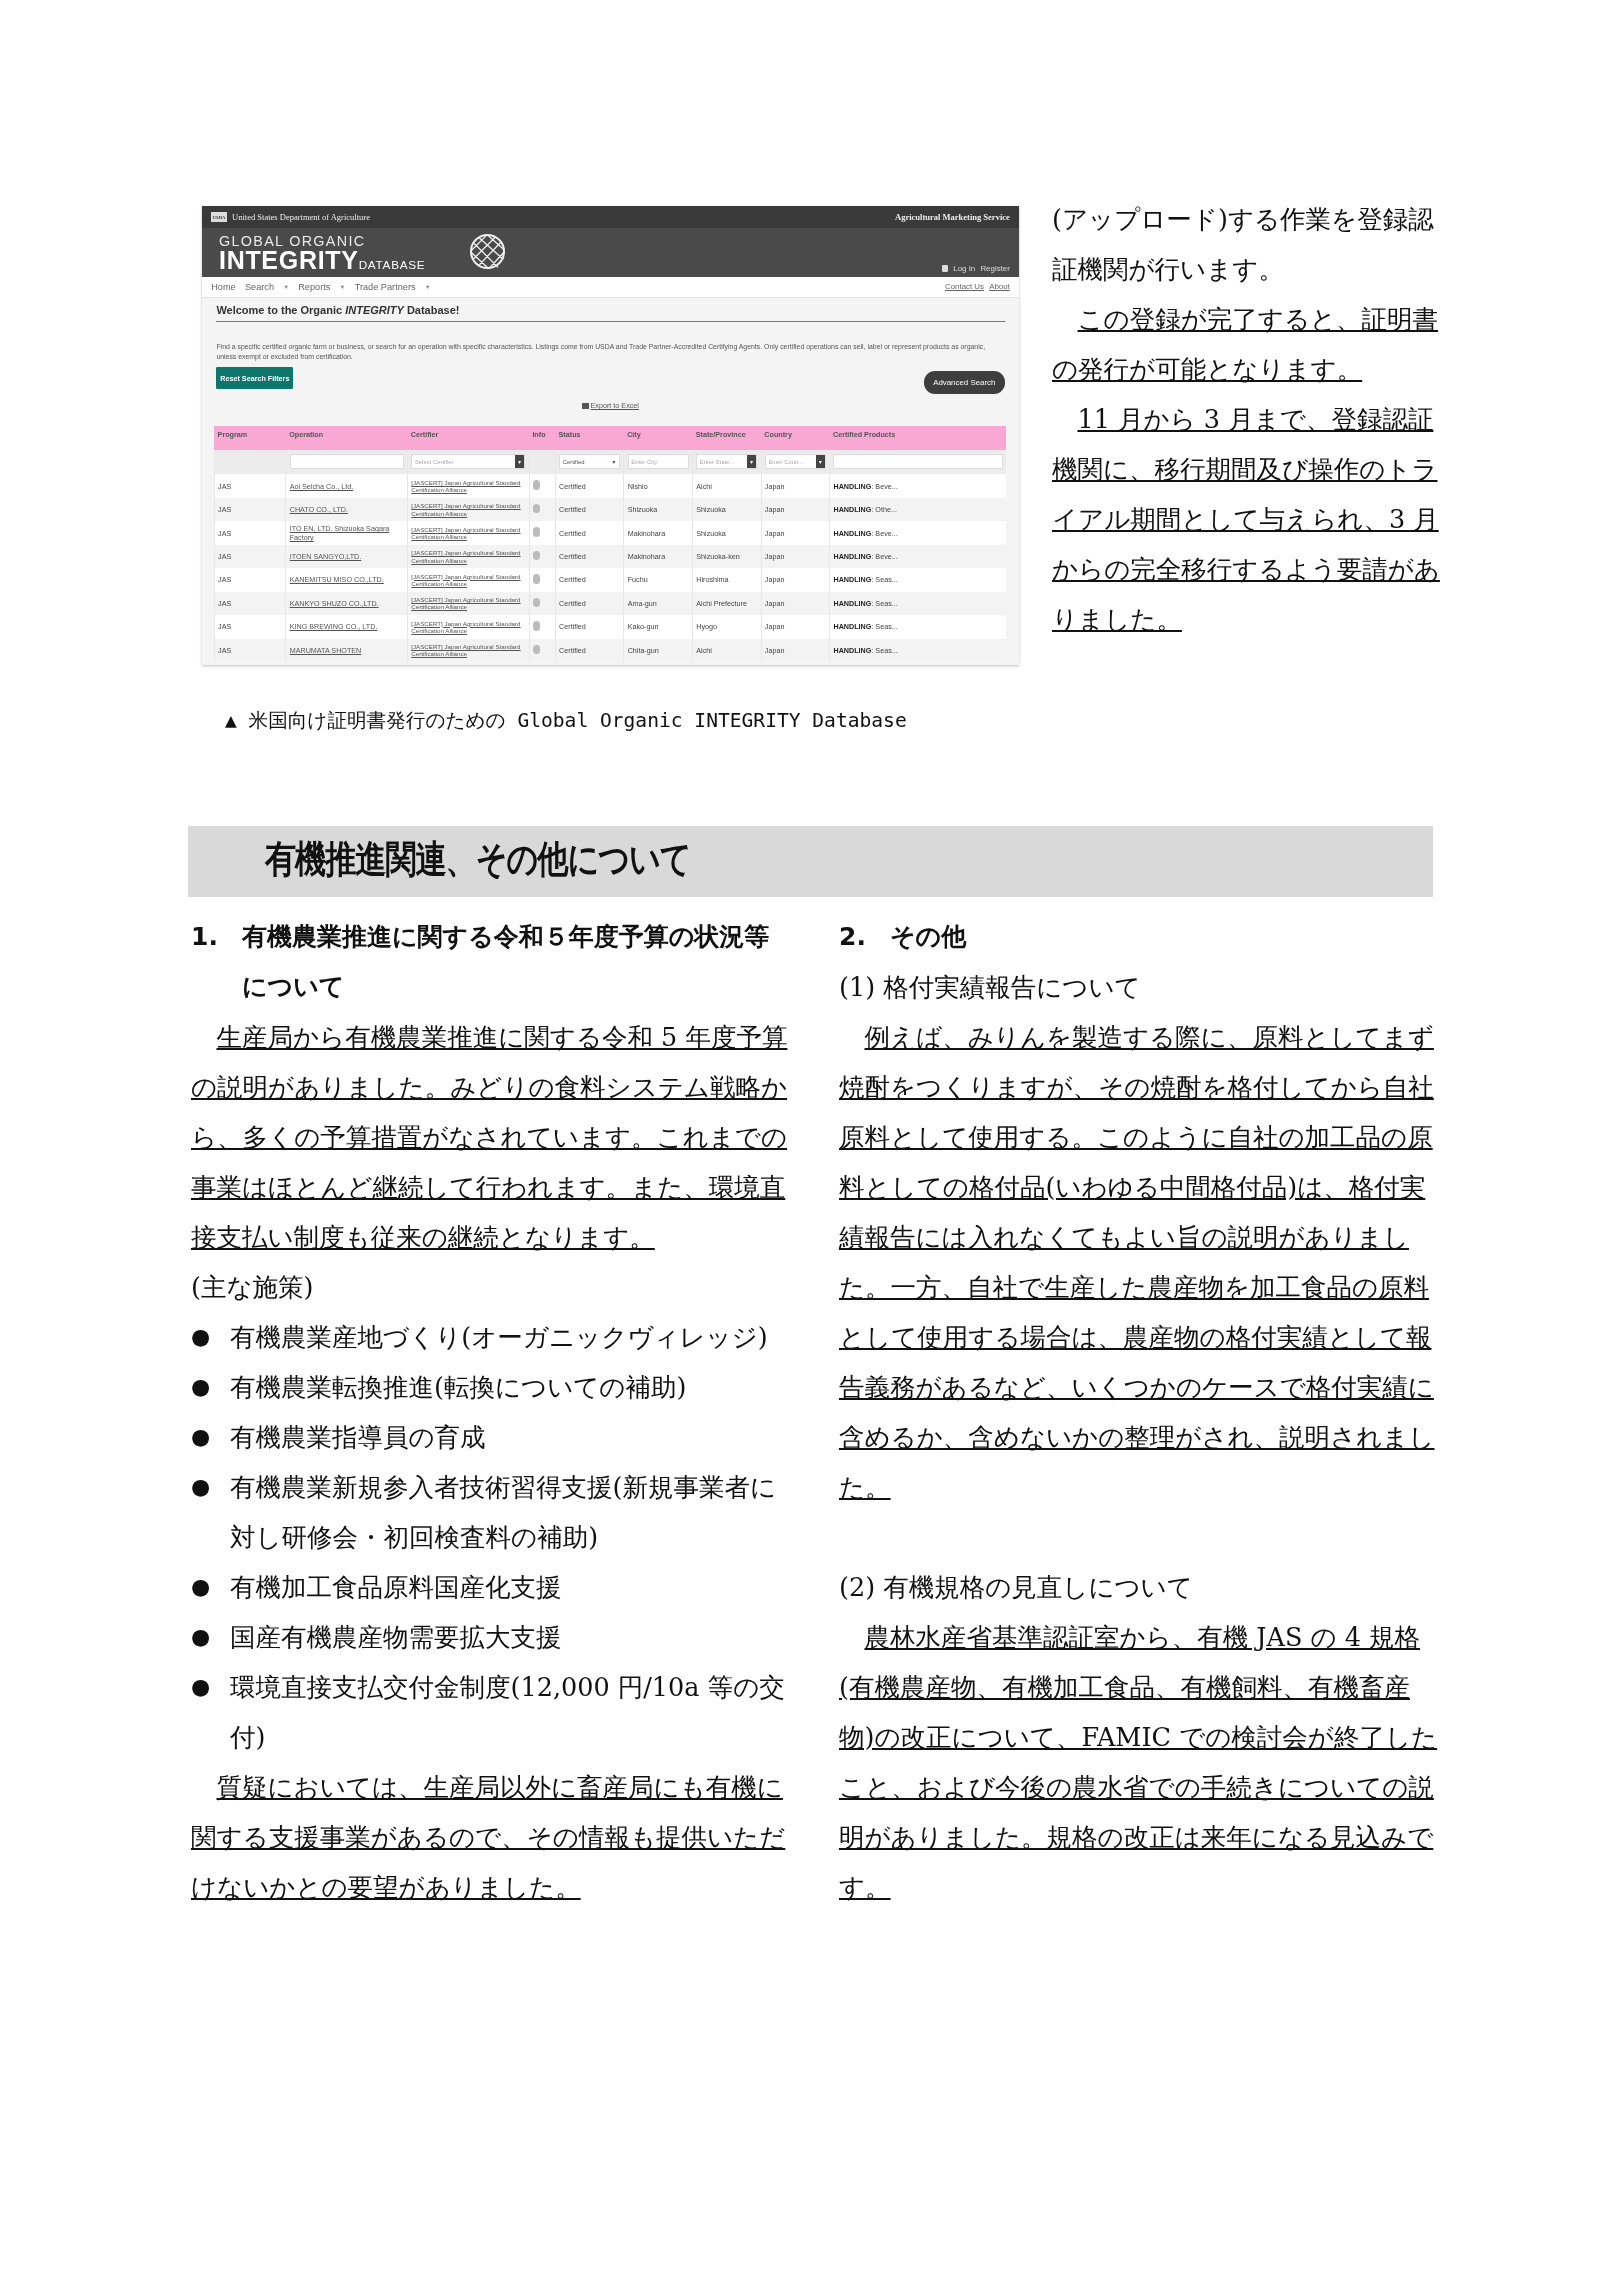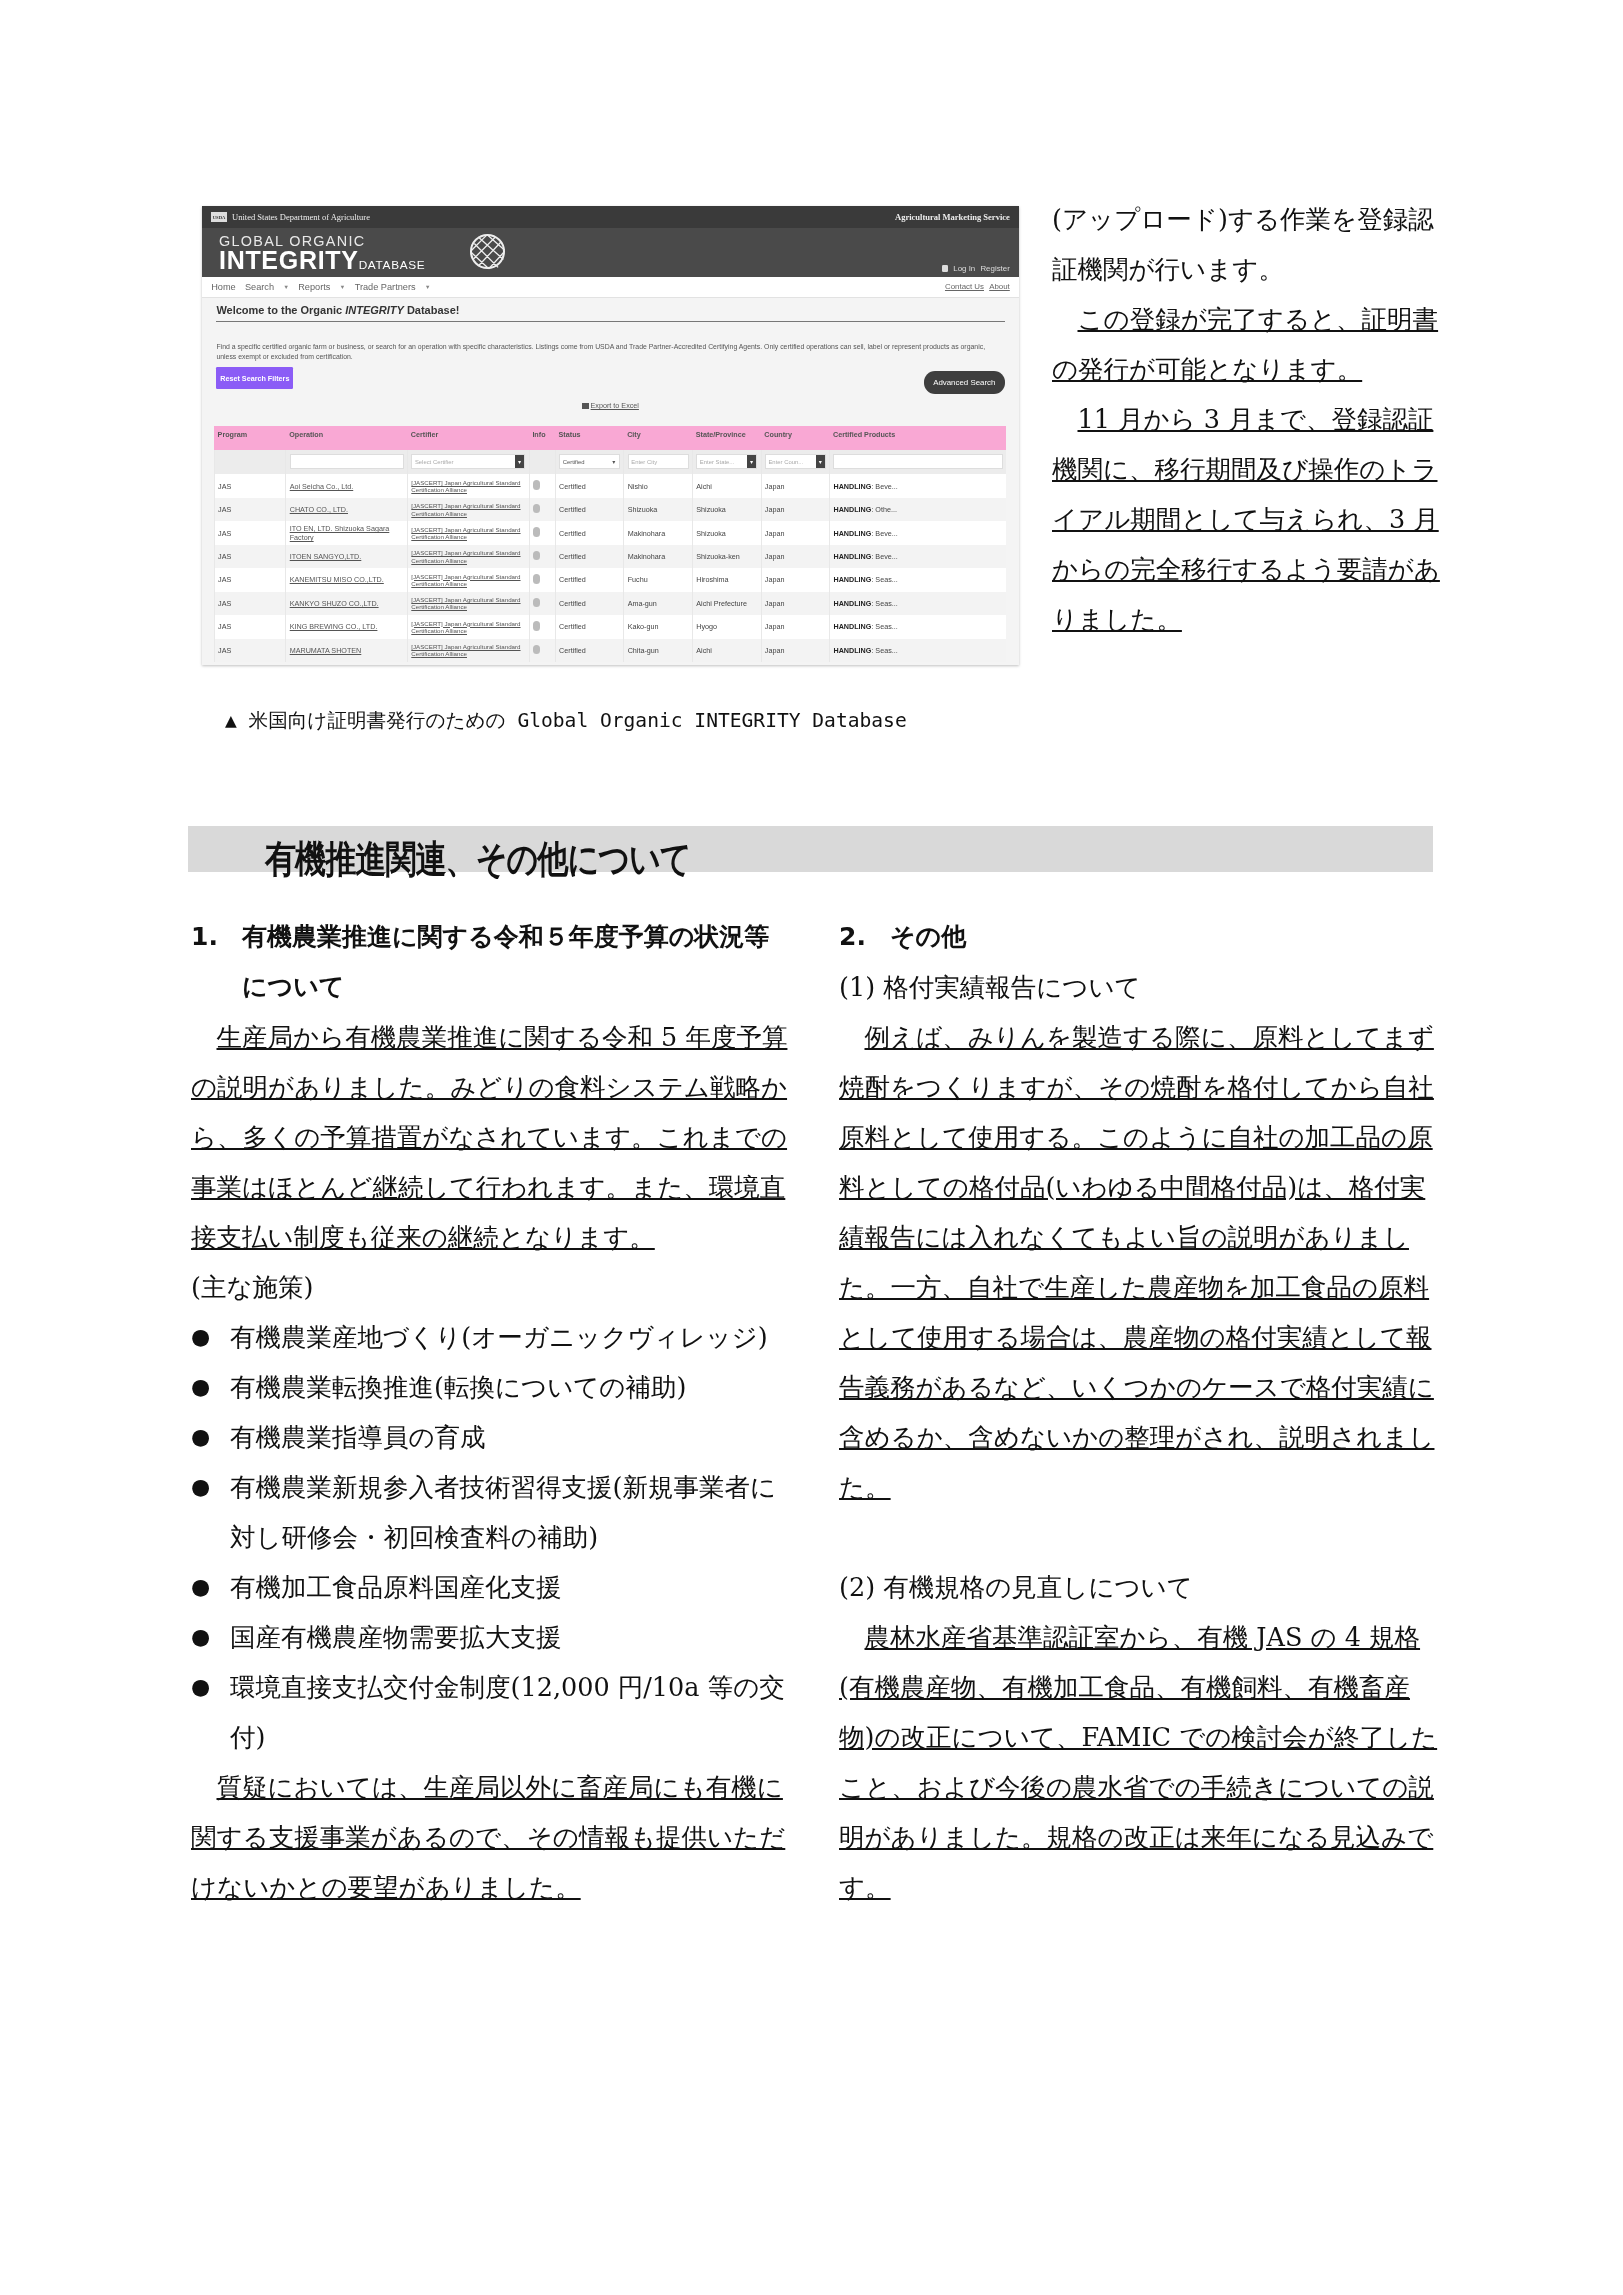--- a/index.html
+++ b/index.html
@@ -27,21 +27,21 @@
   .nav { height:19.6px; background:#fff; display:flex; align-items:center; justify-content:space-between;
          padding:0 9.2px; font-size:9.2px; color:#666; border-bottom:0.7px solid #e2e2e2; }
   .nav .items { display:flex; gap:9.2px; align-items:center; }
   .nav .caret { font-size:5.9px; color:#888; }
   .nav .links { display:flex; gap:5.2px; font-size:7.9px; text-decoration:underline; }
   .welcome { padding:6.5px 14.4px 0 14.4px; }
   .welcome h2 { font-size:11px; margin:0 0 20px 0; padding-bottom:5.2px; border-bottom:1.3px solid #777; color:#333; }
   .welcome h2 i { font-weight:bold; }
   .welcome p { font-size:6.9px; color:#555; margin:0 0 5.2px 0; line-height:9.8px; }
   .btnrow { display:flex; justify-content:space-between; align-items:flex-start; height:34px; }
-  .reset-btn { background:#8b5cf6; color:#fff; font-size:7.2px; font-weight:bold; padding:6.5px 3.9px;
+  .reset-btn { background:#0f766e; color:#fff; font-size:7.2px; font-weight:bold; padding:6.5px 3.9px;
                border-radius:1.3px; border:none; }
   .adv-btn { background:#3e3e3e; color:#fff; font-size:7.9px; padding:7.2px 9.2px; border-radius:11px;
              border:none; margin-top:3.9px; }
   .export { text-align:center; font-size:7.2px; color:#555; text-decoration:underline; margin:0 0 16px 0; }
   .export .xl { display:inline-block; width:6.5px; height:6.5px; background:#555; margin-right:2px; vertical-align:middle; }
   table.grid { width:792px; border-collapse:collapse; margin-left:11.8px; font-size:7.2px; color:#444; }
   table.grid th { background:#f9a8d4; text-align:left; font-weight:bold; padding:3.9px 3.3px; height:15.7px; vertical-align:top; color:#555; font-size:7.2px; }
   table.grid td { padding:2.6px 3.3px; height:18.3px; border-left:0.7px solid #e8e8e8; }
   table.grid tr.filter td { background:#ececec; height:19.6px; }
   table.grid tbody tr:nth-child(odd) td { background:#ffffff; }
@@ -54,21 +54,21 @@
   .cert { font-size:6.2px; line-height:7.2px; }
   .info-ic { width:7.2px; height:9.2px; border-radius:3.9px; background:#bbb; display:inline-block; }
   .hand b { color:#222; }
 
   
   .caption { position:absolute; left:225px; top:707px; font-family:"DejaVu Sans Mono","Liberation Mono",monospace;
              font-size:19.6px; letter-spacing:0; }
   .right-col { position:absolute; left:1052px; top:194px; width:406px; font-size:25.5px; line-height:50px; }
   .right-col p { margin:0; }
   .indent { text-indent:1em;text-decoration:underline; }
-  .section-band { position:absolute; left:188px; top:826px; width:1245px; height:46px; background:#d9d9d9; }
+  .section-band { position:absolute; left:188px; top:826px; width:1245px; height:71px; background:#d9d9d9; }
   .section-band h1 { margin:0; position:absolute; left:77px; top:7.9px; font-size:38px; font-weight:bold;
                      font-family:"DejaVu Sans","Liberation Sans",sans-serif; transform:scaleX(0.82); transform-origin:left; letter-spacing:-1.3px; }
   .col { position:absolute; top:912px; width:599px; font-size:25.5px; line-height:50px; }
   .col-left { left:191px; }
   .col-right { left:839px; }
   .col p { margin:0; }
   .h-num { font-family:"DejaVu Sans","Liberation Sans",sans-serif; font-weight:bold; font-size:25px; }
   .h-item { display:flex; }
   .h-item .num { width:51px; flex:none; }
   ul.bul { list-style:none; margin:0; padding:0; }

